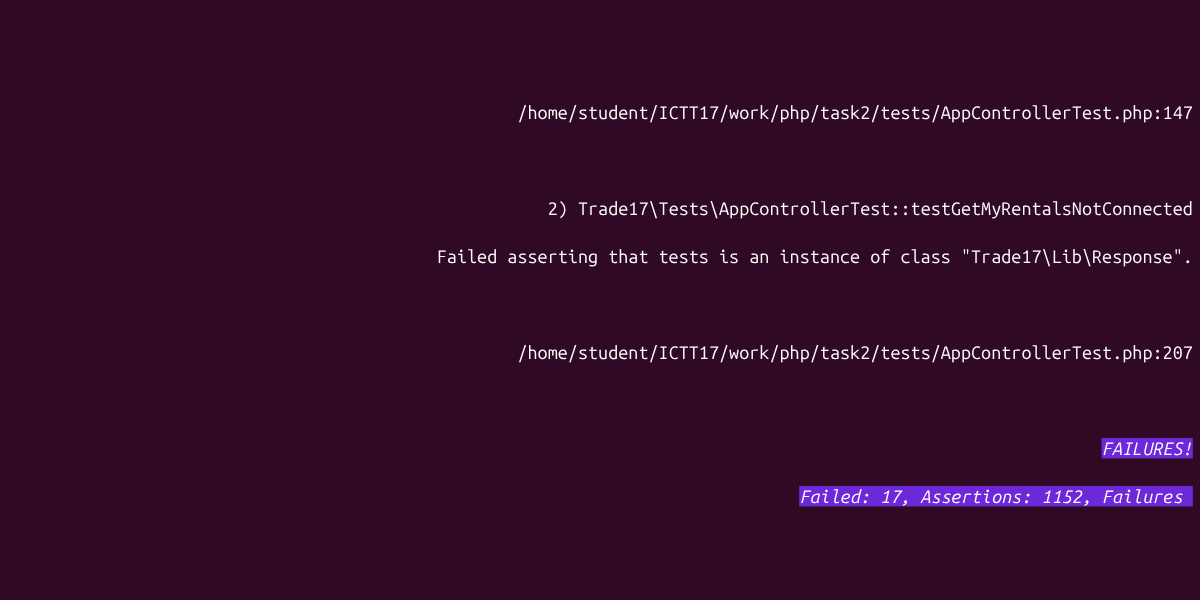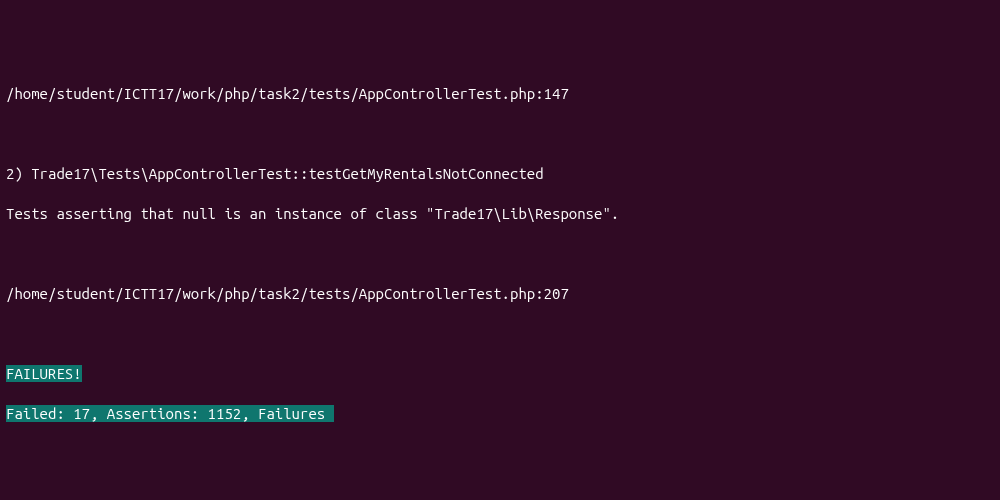--- a/index.html
+++ b/index.html
@@ -1,40 +1,40 @@
 <!DOCTYPE html>
 <html><head>
 <meta charset="utf-8">
 <style>
-  * { margin: 0; padding: 0; box-sizing: border-box; }
+  * { margin: 0; padding: 0; box-sizing: border-box; text-align: right; }
   body {
     background: #300a24;
     color: #d3d7cf;
     font-family: "Ubuntu Mono", "DejaVu Sans Mono", Consolas, monospace;
     font-size: 15px;
     line-height: 20px;
     padding: 4px 6px;
     white-space: pre;
     width: 1000px;
     height: 500px;
     overflow: hidden;
   }
   .white { color: #ffffff; }
-  .red-bg { background: #0f766e; color: #ffffff; }
+  .red-bg { background: #6d28d9; color: #ffffff; font-style: italic; }
   .row { display: block; }
 </style>
 </head>
 <body>
 
 
 
 <span class="row"><span class="white">/home/student/ICTT17/work/php/task2/tests/AppControllerTest.php:147</span></span>
 <span class="row"> </span>
 <span class="row"><span class="white">2) Trade17\Tests\AppControllerTest::testGetMyRentalsNotConnected</span></span>
-<span class="row"><span class="white">Tests asserting that null is an instance of class "Trade17\Lib\Response".</span></span>
+<span class="row"><span class="white">Failed asserting that tests is an instance of class "Trade17\Lib\Response".</span></span>
 <span class="row"> </span>
 <span class="row"><span class="white">/home/student/ICTT17/work/php/task2/tests/AppControllerTest.php:207</span></span>
 <span class="row"> </span>
 <span class="row"><span class="red-bg">FAILURES!</span></span>
 <span class="row"><span class="red-bg">Failed: 17, Assertions: 1152, Failures </span></span>
 <span class="row"> </span>
 <span class="row"> </span>
 
 
 

